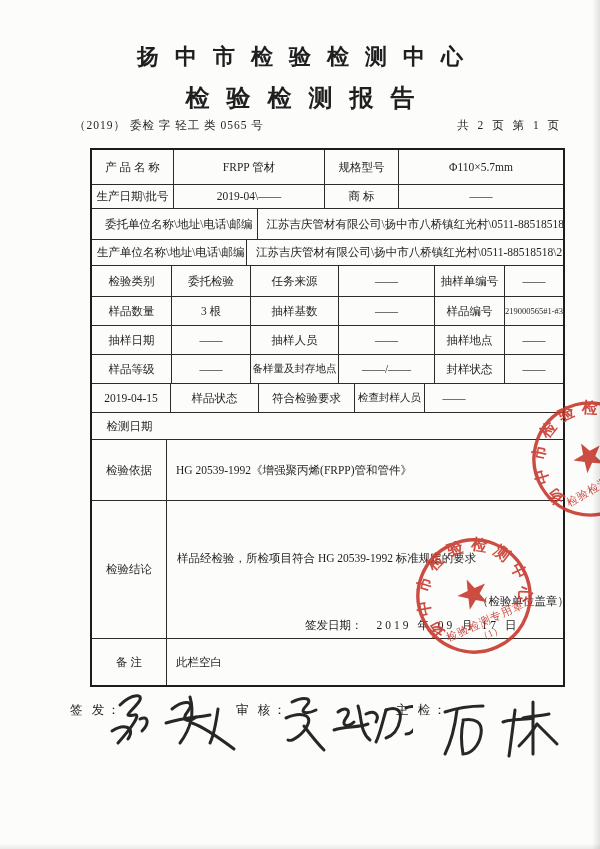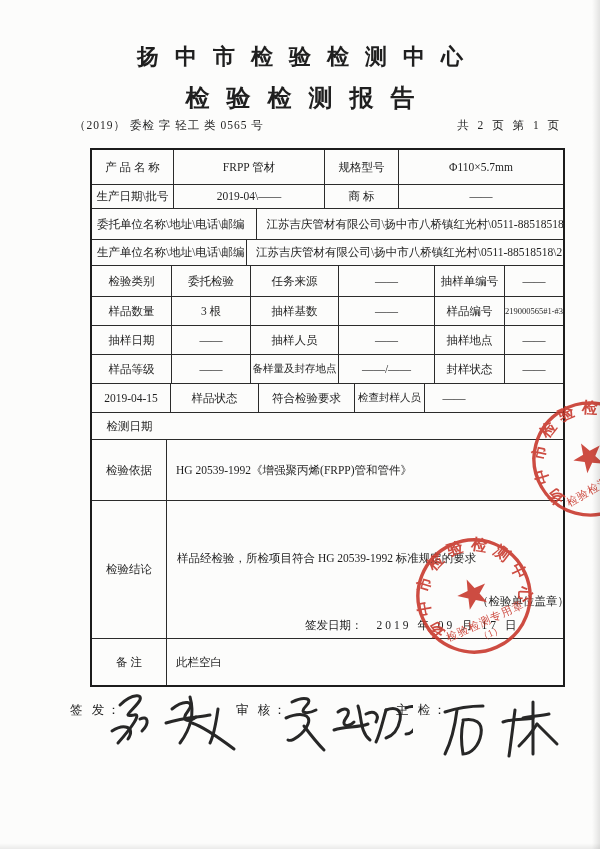--- a/index.html
+++ b/index.html
@@ -63,21 +63,21 @@
     </div>
 
     <div class="row" style="height:24px">
       <div class="c" style="width:82px">生产日期\批号</div>
       <div class="c" style="width:151px">2019-04\——</div>
       <div class="c" style="width:74px">商    标</div>
       <div class="c" style="width:164px">——</div>
     </div>
 
     <div class="row" style="height:31px">
-      <div class="c left" style="width:171px;padding-left:5px">委托单位名称\地址\电话\邮编</div>
+      <div class="c left" style="width:171px;padding-left:13px">委托单位名称\地址\电话\邮编</div>
       <div class="c left" style="width:316px">江苏吉庆管材有限公司\扬中市八桥镇红光村\0511-88518518\212217</div>
     </div>
 
     <div class="row" style="height:26px">
       <div class="c left" style="width:155px;padding-left:5px">生产单位名称\地址\电话\邮编</div>
       <div class="c left" style="width:316px">江苏吉庆管材有限公司\扬中市八桥镇红光村\0511-88518518\212217</div>
     </div>
 
     <div class="row" style="height:31px">
       <div class="c" style="width:80px">检验类别</div>

